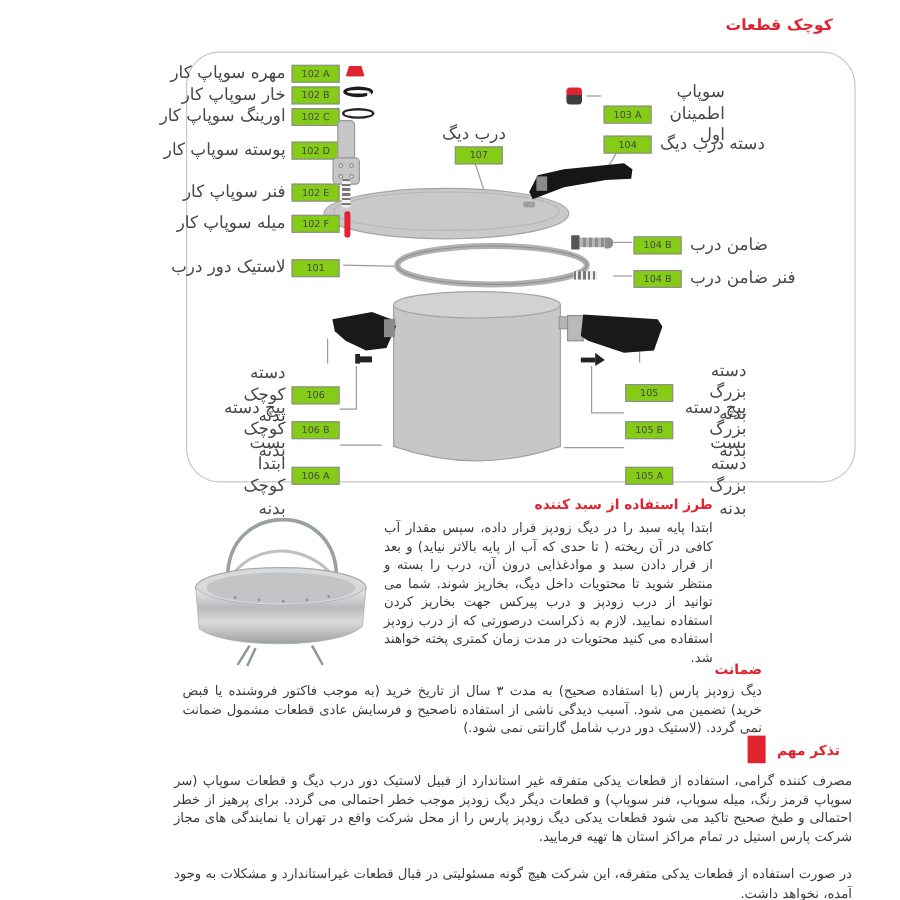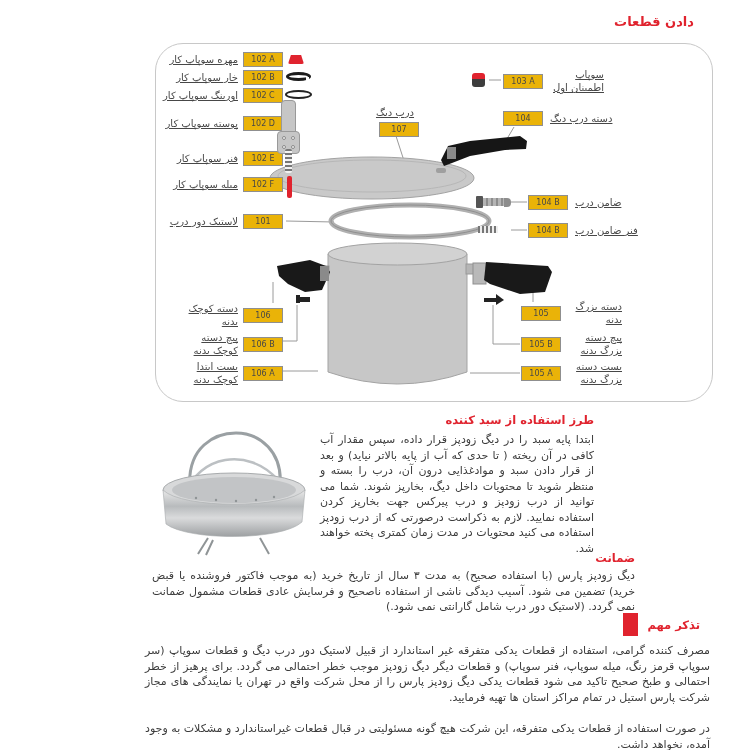--- a/index.html
+++ b/index.html
@@ -18,26 +18,26 @@
   .abs{position:absolute;}
   .title{
     position:absolute;color:var(--red);font-size:13px;font-weight:bold;
     direction:rtl;text-align:right;
   }
   .panel{
     position:absolute;left:155px;top:43px;width:556px;height:357px;
     border:1px solid #c8c8c8;border-radius:28px;background:#fff;
   }
   .pbox{
-    display:inline-block;border:1px solid #8f8f8f;background:#eab308;
+    display:inline-block;border:1px solid #8f8f8f;background:#84cc16;
     font-size:8px;line-height:13px;height:13px;min-width:32px;padding:0 3px;
     text-align:center;color:#474747;direction:ltr;white-space:nowrap;
   }
   .plabel{
-    font-size:10px;color:#474747;line-height:1.3;direction:rtl;text-align:right;text-decoration:underline;
+    font-size:14px;color:#474747;line-height:1.3;direction:rtl;text-align:right;
   }
   .lrow{position:absolute;right:467px;display:flex;flex-direction:row-reverse;align-items:center;gap:5px;}
   .lrow .plabel{white-space:nowrap;}
   .lrow.wrap2 .plabel{white-space:normal;width:56px;}
   .rrow{position:absolute;display:flex;align-items:center;gap:7px;}
   .rrow .plabel{white-space:nowrap;}
   .rrow.wrap2 .plabel{white-space:normal;width:54px;}
   .red-h{
     position:absolute;color:var(--red);font-size:11.5px;font-weight:bold;
     direction:rtl;text-align:right;
@@ -70,21 +70,21 @@
   .icon-bolt .tip{width:7px;height:9px;background:#8d8d8d;border-radius:0 4px 4px 0;}
   .icon-spring-h{position:absolute;left:478px;top:226px;width:20px;height:7px;
     background:repeating-linear-gradient(90deg,#777 0 2px,#eee 2px 4px);}
   .notice-head{position:absolute;display:flex;align-items:center;gap:9px;direction:ltr;}
   .notice-square{width:15px;height:23px;background:var(--red);}
   .notice-title{color:var(--red);font-size:11.5px;font-weight:bold;direction:rtl;}
 </style>
 </head>
 <body>
 
-<div class="title" style="right:56px;top:14px">دادن قطعات</div>
+<div class="title" style="right:56px;top:14px">کوچک قطعات</div>
 
 <div class="panel"></div>
 
 <svg class="abs" style="left:0;top:0" width="750" height="750" viewBox="0 0 750 750">
 
   <g stroke="#9a9a9a" stroke-width="1" fill="none">
     <polyline points="395,133 407,170"></polyline>
     <polyline points="286,221 334,222"></polyline>
     <polyline points="514,127 501,149"></polyline>
     <polyline points="489,80 501,80"></polyline>

